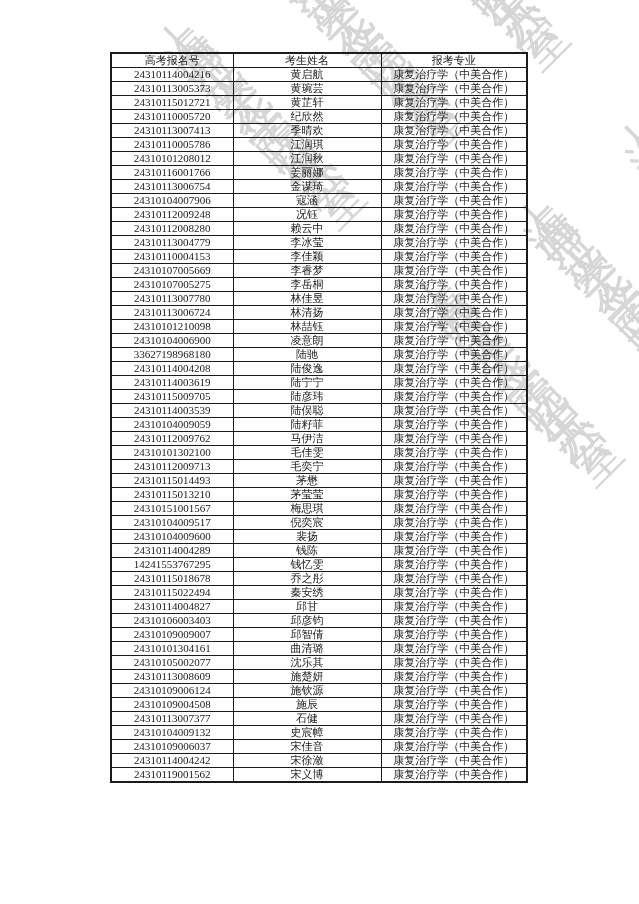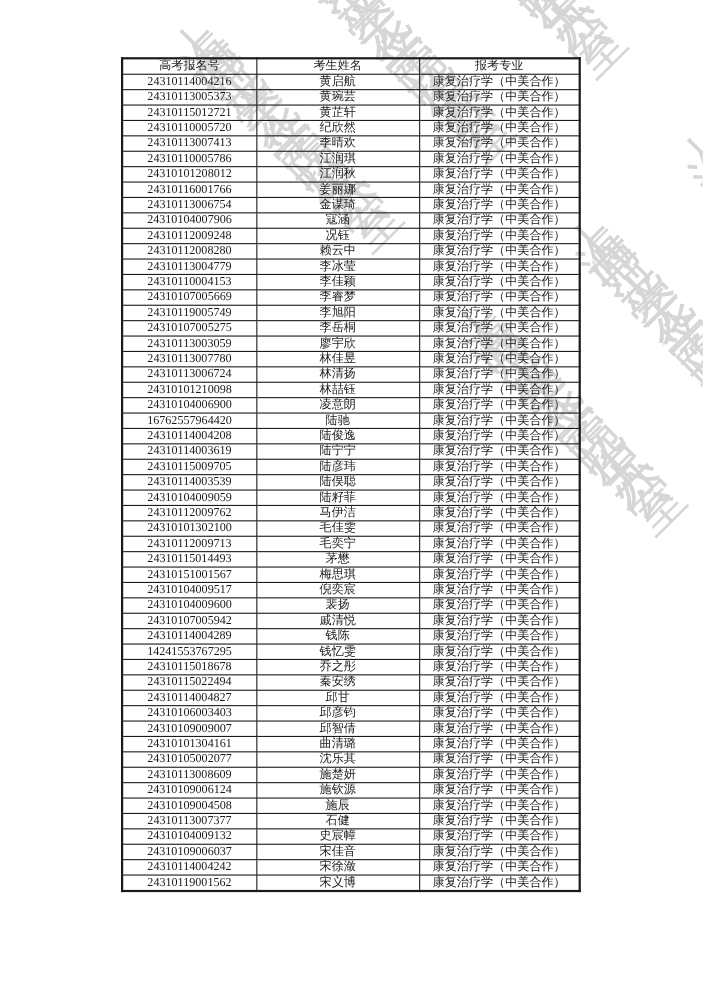--- a/index.html
+++ b/index.html
@@ -163,56 +163,46 @@
           <td>24310110004153</td>
           <td>李佳颖</td>
           <td>康复治疗学（中美合作）</td>
         </tr>
         <tr>
           <td>24310107005669</td>
           <td>李睿梦</td>
           <td>康复治疗学（中美合作）</td>
         </tr>
         <tr>
-          <td>24310119005749</td>
-          <td>李旭阳</td>
-          <td>康复治疗学（中美合作）</td>
-        </tr>
-        <tr>
           <td>24310107005275</td>
           <td>李岳桐</td>
           <td>康复治疗学（中美合作）</td>
         </tr>
         <tr>
-          <td>24310113003059</td>
-          <td>廖宇欣</td>
-          <td>康复治疗学（中美合作）</td>
-        </tr>
-        <tr>
           <td>24310113007780</td>
           <td>林佳昱</td>
           <td>康复治疗学（中美合作）</td>
         </tr>
         <tr>
           <td>24310113006724</td>
           <td>林清扬</td>
           <td>康复治疗学（中美合作）</td>
         </tr>
         <tr>
           <td>24310101210098</td>
           <td>林喆钰</td>
           <td>康复治疗学（中美合作）</td>
         </tr>
         <tr>
           <td>24310104006900</td>
           <td>凌意朗</td>
           <td>康复治疗学（中美合作）</td>
         </tr>
         <tr>
-          <td>16762557964420</td>
+          <td>33627198968180</td>
           <td>陆驰</td>
           <td>康复治疗学（中美合作）</td>
         </tr>
         <tr>
           <td>24310114004208</td>
           <td>陆俊逸</td>
           <td>康复治疗学（中美合作）</td>
         </tr>
         <tr>
           <td>24310114003619</td>
@@ -248,40 +238,40 @@
           <td>24310112009713</td>
           <td>毛奕宁</td>
           <td>康复治疗学（中美合作）</td>
         </tr>
         <tr>
           <td>24310115014493</td>
           <td>茅懋</td>
           <td>康复治疗学（中美合作）</td>
         </tr>
         <tr>
+          <td>24310115013210</td>
+          <td>茅莹莹</td>
+          <td>康复治疗学（中美合作）</td>
+        </tr>
+        <tr>
           <td>24310151001567</td>
           <td>梅思琪</td>
           <td>康复治疗学（中美合作）</td>
         </tr>
         <tr>
           <td>24310104009517</td>
           <td>倪奕宸</td>
           <td>康复治疗学（中美合作）</td>
         </tr>
         <tr>
           <td>24310104009600</td>
           <td>裴扬</td>
           <td>康复治疗学（中美合作）</td>
         </tr>
         <tr>
-          <td>24310107005942</td>
-          <td>戚清悦</td>
-          <td>康复治疗学（中美合作）</td>
-        </tr>
-        <tr>
           <td>24310114004289</td>
           <td>钱陈</td>
           <td>康复治疗学（中美合作）</td>
         </tr>
         <tr>
           <td>14241553767295</td>
           <td>钱忆雯</td>
           <td>康复治疗学（中美合作）</td>
         </tr>
         <tr>

